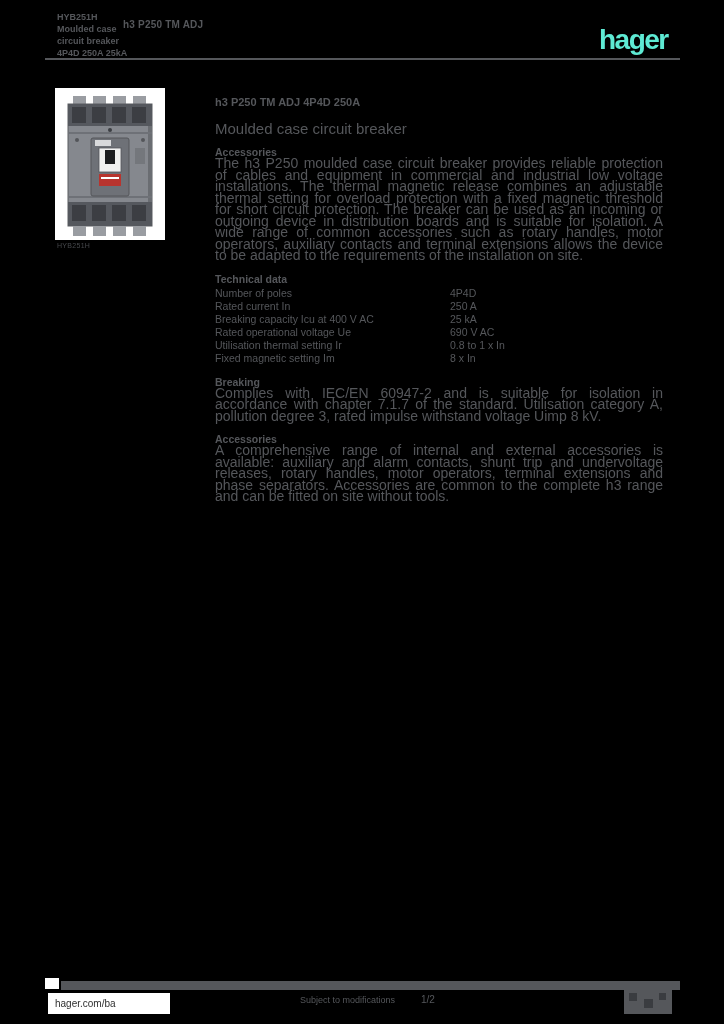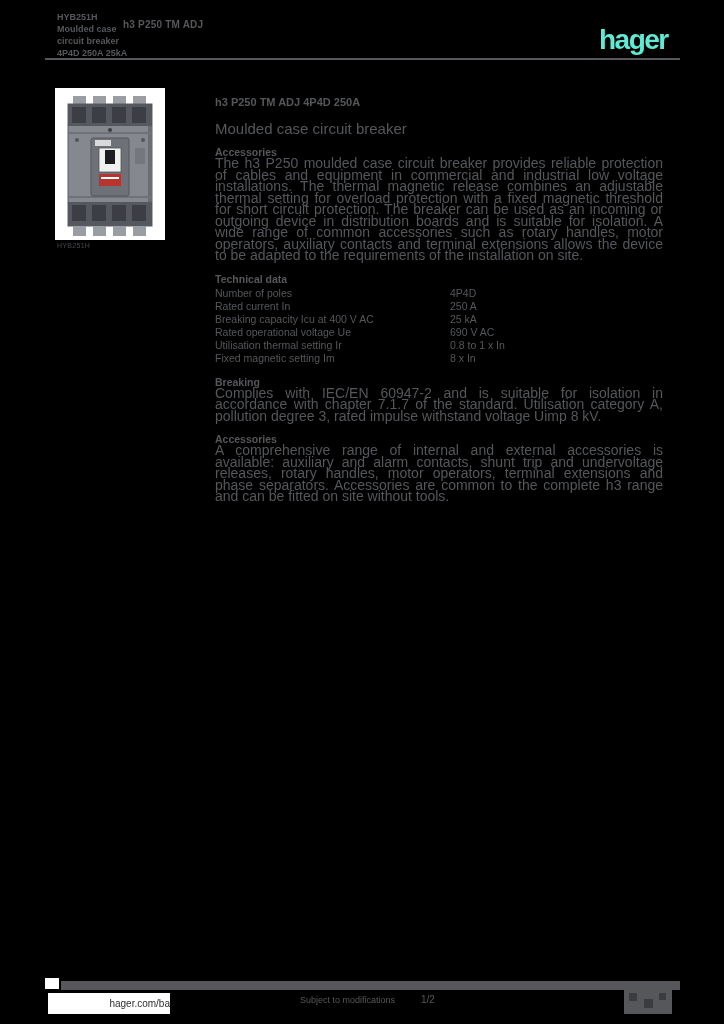--- a/index.html
+++ b/index.html
@@ -29,21 +29,21 @@
   .body-text{margin-top:0;font-size:14px;line-height:11.5px;text-align:justify;}
   .spec-table{margin-top:2px;}
   .spec-row{display:flex;font-size:10.5px;line-height:13px;}
   .spec-label{flex:0 0 235px;}
   .spec-value{flex:1 1 auto;}
 
   
   .footer-notch{left:45px;top:978px;width:14px;height:11px;background:#ffffff;}
   .footer-rule{left:61px;top:981px;width:619px;height:9px;background:#55575b;}
   .site-link{left:48px;top:993px;width:122px;height:21px;background:#ffffff;
-             font-size:10px;line-height:21px;color:#2e2e2e;padding-left:7px;box-sizing:border-box;text-align:right;}
+             font-size:10px;line-height:21px;color:#2e2e2e;padding-left:7px;box-sizing:border-box;}
   .footer-center{left:300px;top:995px;font-size:9px;line-height:10px;}
   .footer-page{left:421px;top:995px;font-size:10px;line-height:10px;}
   .qr{left:624px;top:988px;width:48px;height:26px;background:#55575b;position:absolute;}
   .qr i{position:absolute;background:#3a3c40;}
   .qr i.a{left:5px;top:5px;width:8px;height:8px;}
   .qr i.b{left:20px;top:11px;width:9px;height:9px;}
   .qr i.c{left:35px;top:5px;width:7px;height:7px;}
 </style>
 </head>
 <body>

